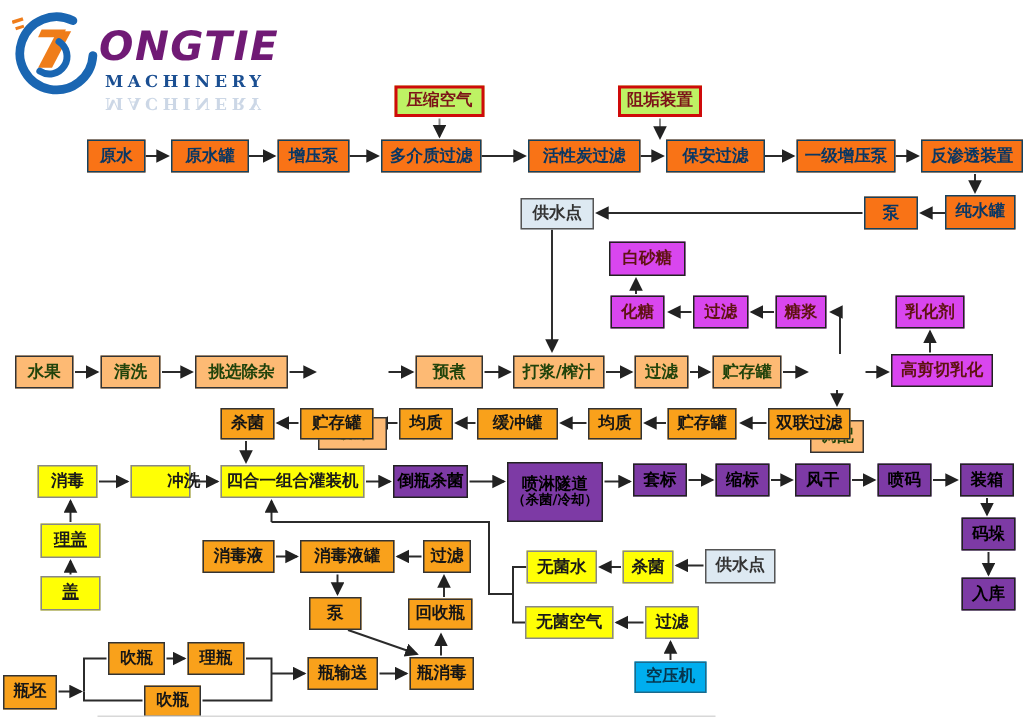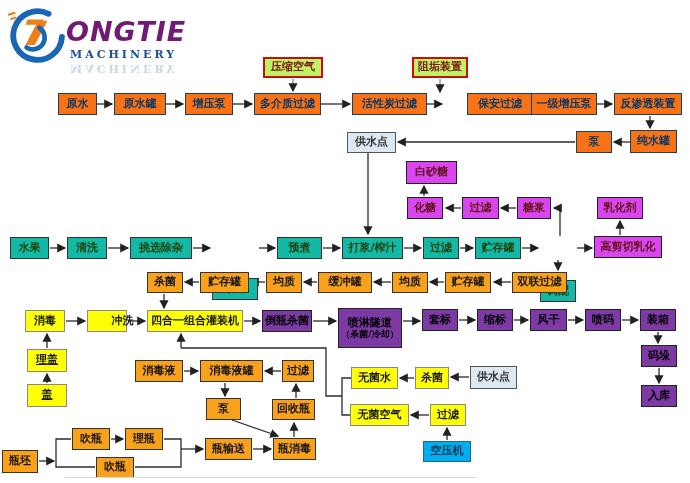--- a/index.html
+++ b/index.html
@@ -13,21 +13,21 @@
   #logo .sub-reflect{position:absolute;left:62px;top:56px;font-size:11px;font-weight:bold;letter-spacing:3px;color:#1b4f92;font-family:"DejaVu Serif",serif;transform:scaleY(-1);opacity:.22;}
   
   #title{position:absolute;left:244px;top:18px;font-size:19px;font-weight:bold;color:#1d3c6e;letter-spacing:1px;}
   
   .node{position:absolute;display:flex;flex-direction:column;align-items:center;justify-content:center;
         box-sizing:border-box;border:1px solid #333;font-size:11px;font-weight:600;line-height:1.15;text-align:center;white-space:nowrap;}
   .node .sub2{font-size:9px;font-weight:600;}
   .blue   {background:#f97316;color:#0a3763;border-color:#14425f;}
   .alert  {background:#bef264;color:#7c1518;border:2px solid #cf0a0a;}
   .pale   {background:#dde9f2;color:#333;border-color:#555;}
-  .green  {background:#14b8a6;color:#20430b;border-color:#333;}
+  .green  {background:#fdba74;color:#20430b;border-color:#333;}
   .orange {background:#f9a11b;color:#161616;border-color:#333;}
   .magenta{background:#d946ef;color:#5f1212;border-color:#222;}
   .yellow {background:#ffff05;color:#1a1a1a;border-color:#888;}
   .purple {background:#7d3aa5;color:#000;border-color:#222;}
   .bright {background:#00aeef;color:#06364d;border-color:#1b6a8c;}
   .u span{text-decoration:underline;}
   #edges{position:absolute;left:0;top:0;width:690px;height:483px;pointer-events:none;}
   #bottom-rule{position:absolute;left:65px;top:477px;width:412px;height:1px;background:#d8d8d8;}
 </style>
 </head>
@@ -135,21 +135,21 @@
       </div>
       <div class="node blue" style="left: 185px; top: 93px; width: 48px; height: 22px;">
         <span>增压泵</span>
       </div>
       <div class="node blue" style="left: 254px; top: 93px; width: 67px; height: 22px;">
         <span>多介质过滤</span>
       </div>
       <div class="node blue" style="left: 352px; top: 93px; width: 75px; height: 22px;">
         <span>活性炭过滤</span>
       </div>
-      <div class="node blue" style="left: 444px; top: 93px; width: 66px; height: 22px; margin-left: 23px;">
+      <div class="node blue" style="left: 444px; top: 93px; width: 66px; height: 22px;">
         <span>保安过滤</span>
       </div>
       <div class="node blue" style="left: 531px; top: 93px; width: 66px; height: 22px;">
         <span>一级增压泵</span>
       </div>
       <div class="node blue" style="left: 614px; top: 93px; width: 68px; height: 22px;">
         <span>反渗透装置</span>
       </div>
       <div class="node alert" style="left: 263px; top: 57px; width: 60px; height: 21px;">
         <span>压缩空气</span>

